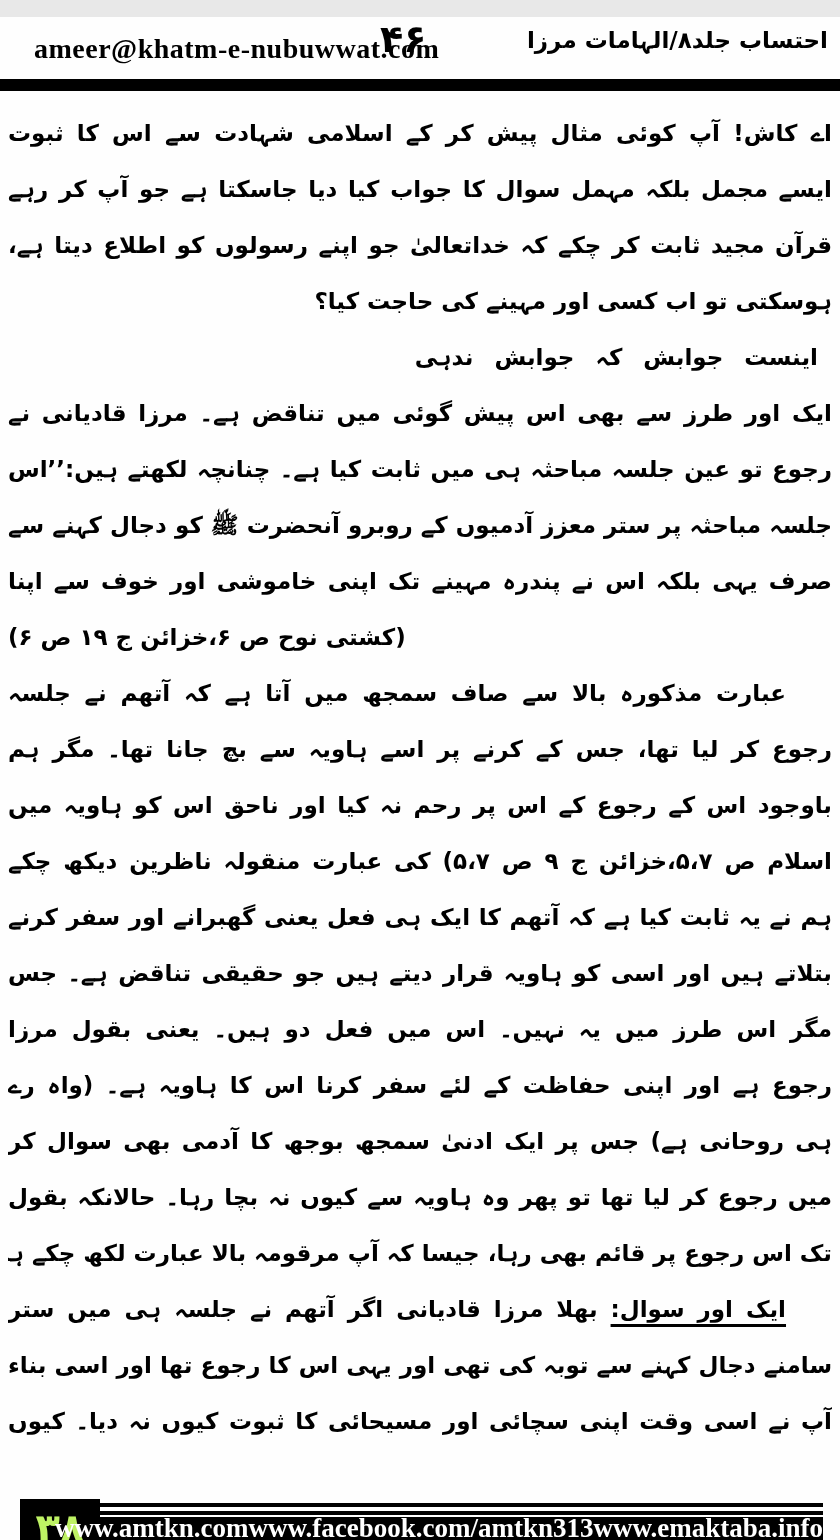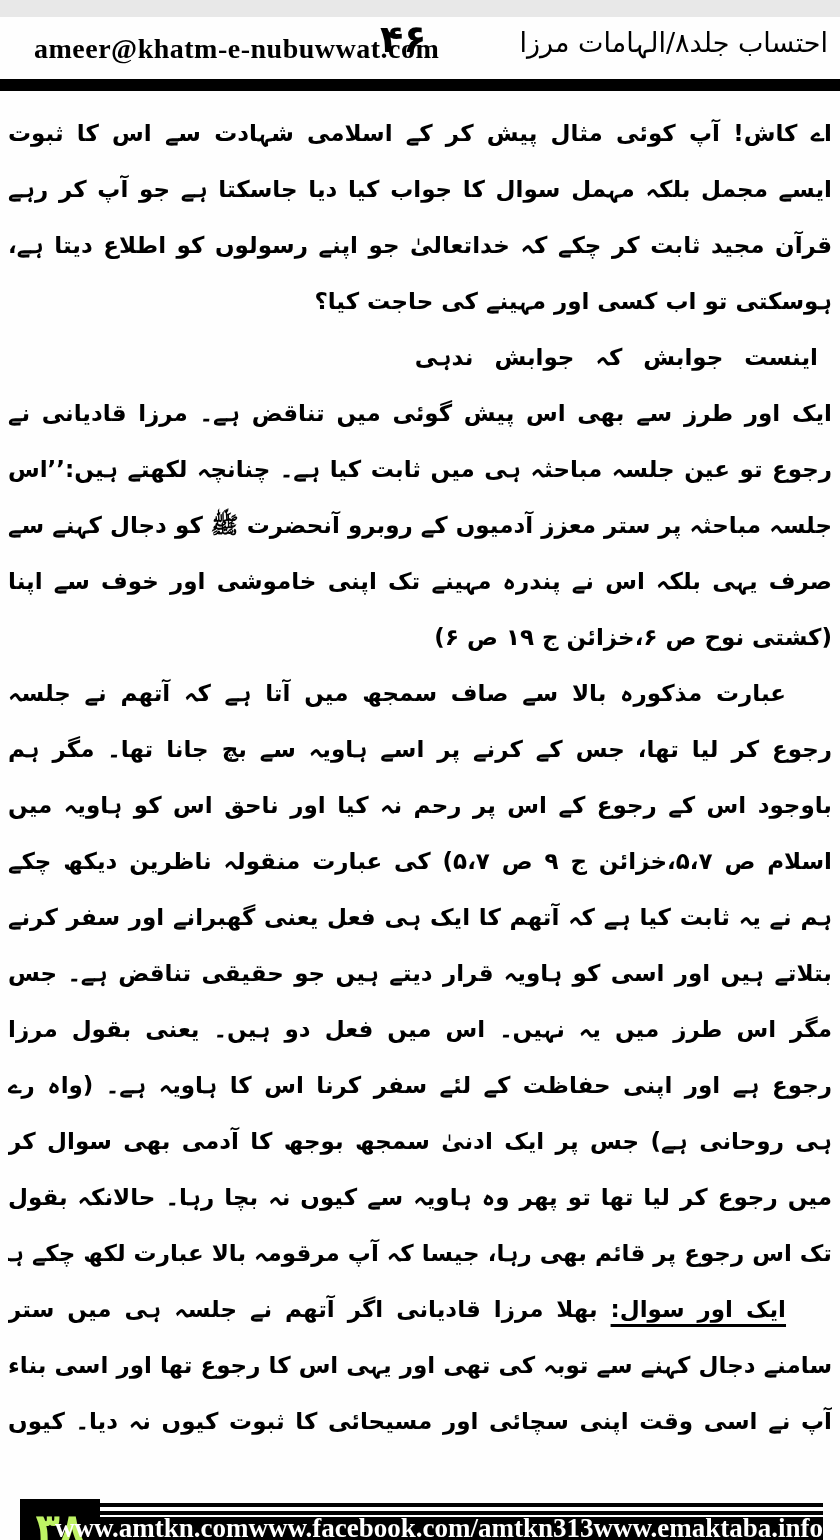--- a/index.html
+++ b/index.html
@@ -13,38 +13,38 @@
     font-family:"Liberation Serif",serif;font-weight:bold;font-size:28px;
     letter-spacing:.5px;white-space:nowrap;
   }
   .hdr-pagenum{
     position:absolute;left:380px;top:0px;
     font-family:"DejaVu Sans",sans-serif;font-weight:bold;font-size:38px;
     direction:rtl;
   }
   .hdr-title{
     position:absolute;right:12px;top:10px;
-    font-family:"DejaVu Sans",sans-serif;font-weight:normal;font-size:27px;
+    font-family:"DejaVu Sans",sans-serif;font-weight:bold;font-size:23px;
     direction:rtl;white-space:nowrap;
   }
   .hdr-rule{
     position:absolute;left:0;top:62px;width:840px;height:12px;background:#000;
   }
   
   .body-text{
     position:absolute;top:88px;left:8px;width:824px;
     direction:rtl;
     font-family:"DejaVu Sans",sans-serif;font-weight:bold;font-size:23px;
   }
   .line{
     height:56px;line-height:56px;overflow:hidden;white-space:nowrap;
   }
   .line.justify{text-align:justify;text-align-last:justify;text-justify:inter-word;white-space:normal;}
   .line.right{text-align:right;}
-  .line.left{text-align:right;}
+  .line.left{text-align:left;}
   .line.center{text-align:center;}
   .line.indent{padding-right:46px;}
   .line.couplet{
     display:flex;justify-content:space-between;
     padding-right:14px;padding-left:40px;white-space:nowrap;
   }
   .hemistich{word-spacing:13px;}
   .lead{text-decoration:underline;text-decoration-thickness:3px;text-underline-offset:7px;}
   
   .ftr-box{

